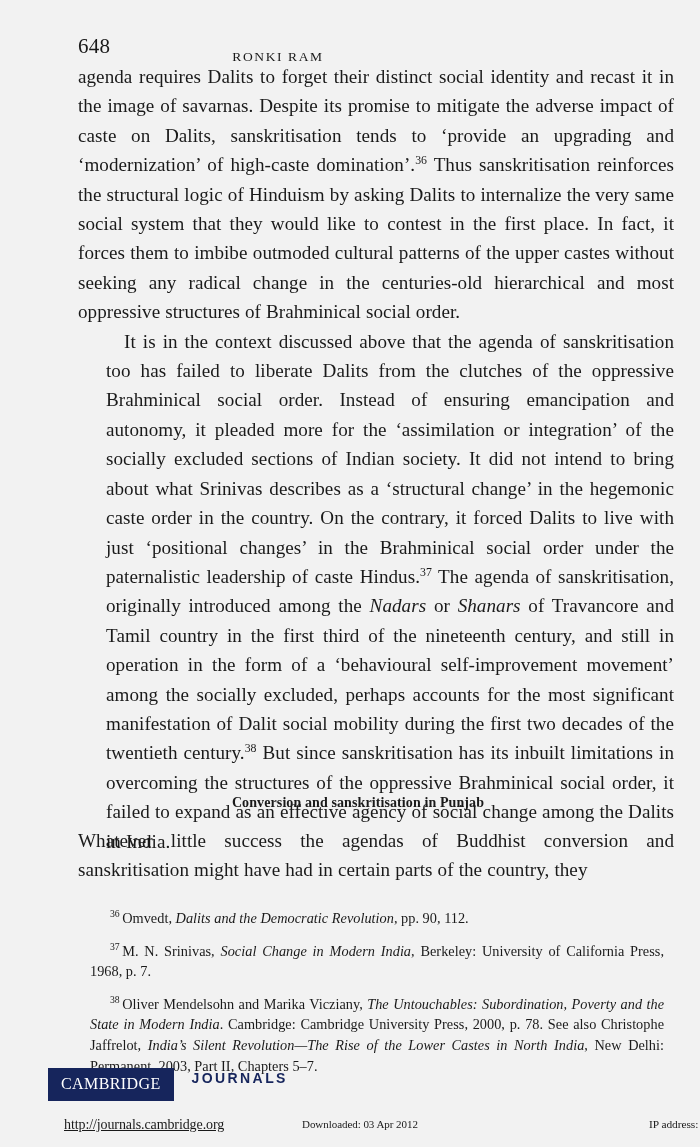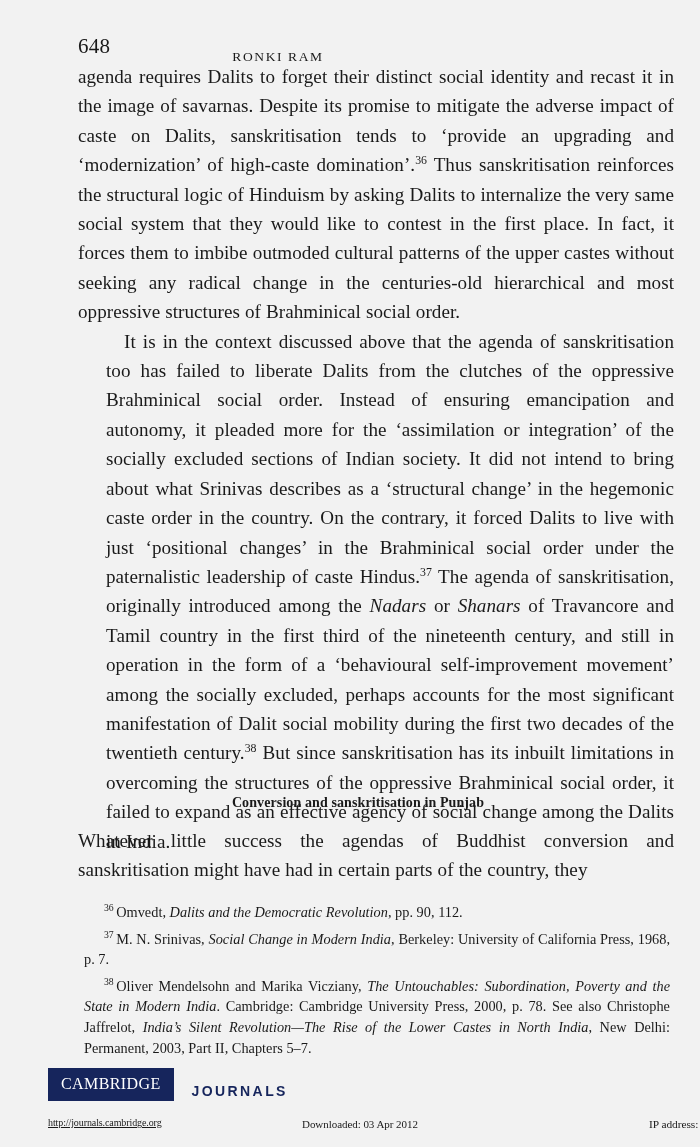--- a/index.html
+++ b/index.html
@@ -103,40 +103,40 @@
   }
 
   
   .footnotes {
     position: absolute;
     top: 896px;
     left: 78px;
     width: 598px;
   }
   .footnote {
-    margin: 6px;
+    margin: 12px;
     font-size: 14.3px;
     line-height: 20.6px;
     text-align: justify;
     text-justify: inter-word;
     text-indent: 20px;
     letter-spacing: 0.02px;
   }
   .footnote sup {
     font-size: 0.68em;
     margin-right: 2.5px;
   }
 
   
   .cj-logo {
     position: absolute;
     top: 1068px;
     left: 48px;
     display: flex;
-    align-items: flex-end;
+    align-items: flex-start;
   }
   .cj-box {
     background: #16255c;
     color: #ffffff;
     padding: 7px 13px 8px 13px;
     font-size: 16px;
     letter-spacing: 0.4px;
     font-variant: small-caps;
     text-transform: uppercase;
     font-family: "Liberation Serif", serif;
@@ -155,23 +155,23 @@
   .footer-bar {
     position: absolute;
     top: 1117px;
     left: 48px;
     width: 660px;
     height: 22px;
     font-family: "Liberation Serif", serif;
   }
   .footer-url {
     position: absolute;
-    left: 0;
+    left: 16px;
     top: 0;
-    font-size: 10px;
+    font-size: 14px;
     text-decoration: underline;
     color: #1a1a1a;
     letter-spacing: -0.1px;
   }
   .footer-downloaded {
     position: absolute;
     left: 254px;
     top: 1px;
     font-size: 11px;
     letter-spacing: -0.05px;

